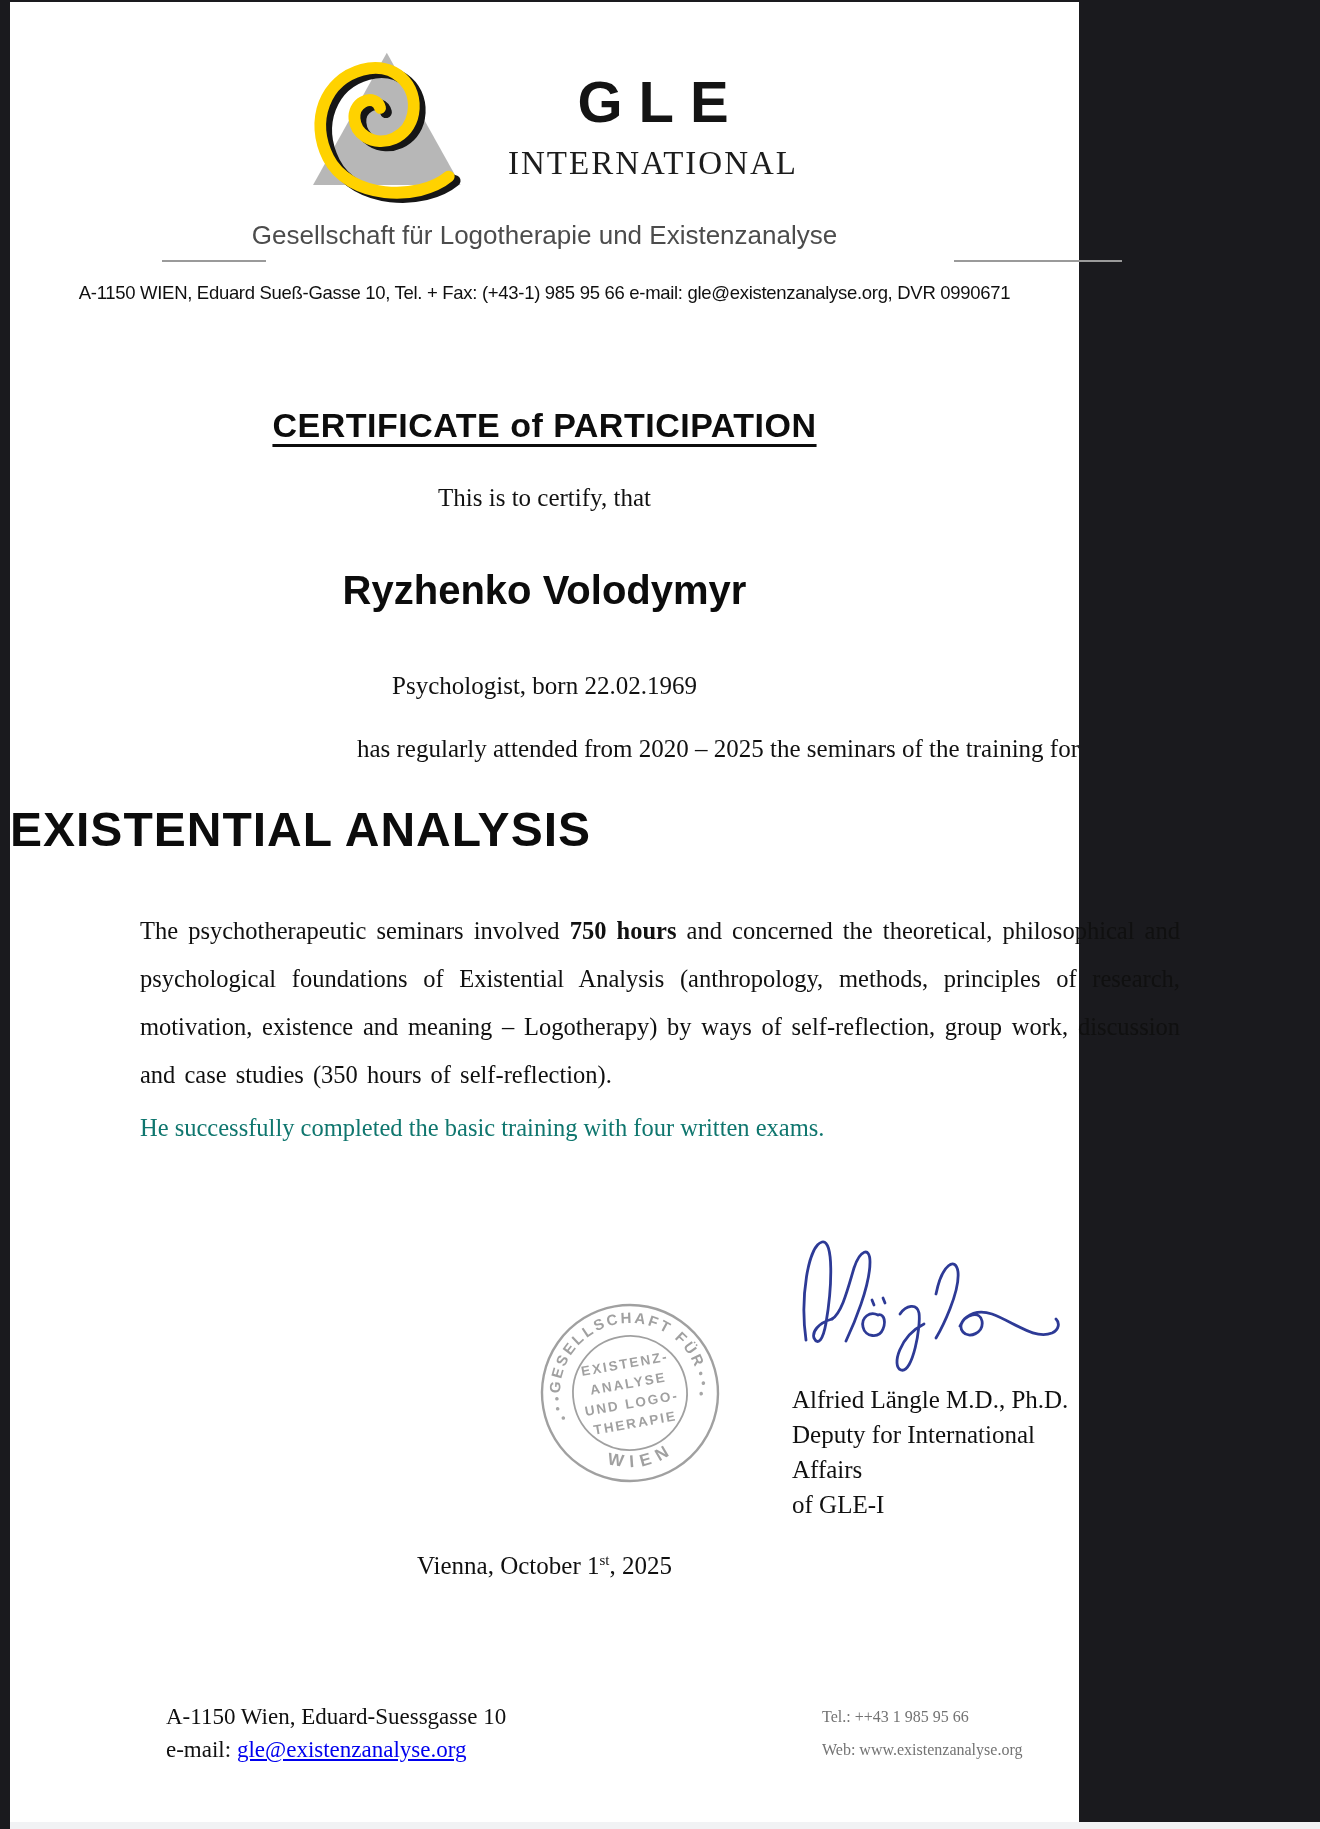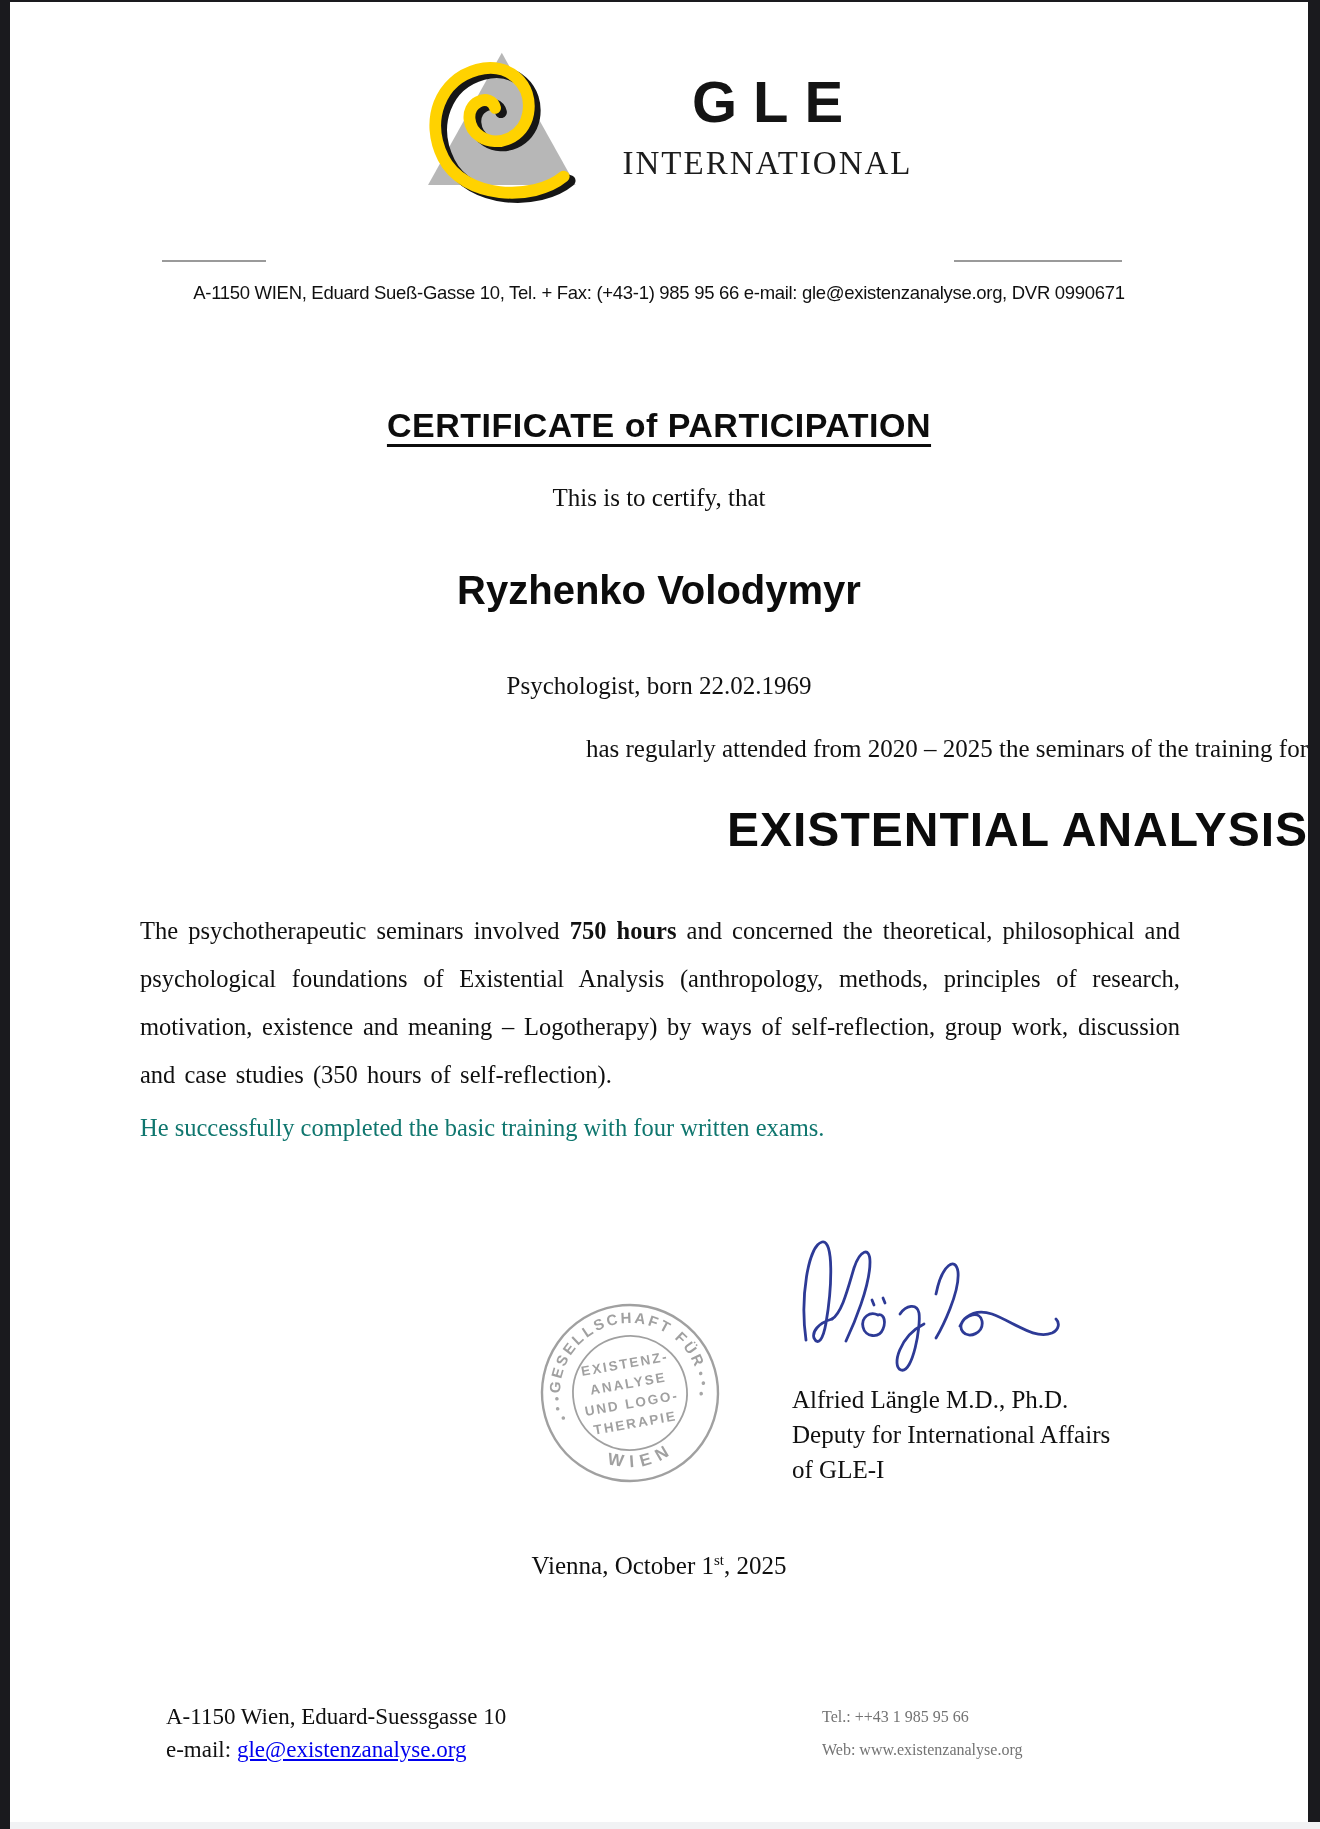--- a/index.html
+++ b/index.html
@@ -1,18 +1,18 @@
 <!DOCTYPE html>
 <html><head>
 <meta charset="utf-8">
 <style>
   * { margin:0; padding:0; box-sizing:border-box; }
   html,body { width:1320px; height:1829px; overflow:hidden; }
   body { background:#1a1a1e; position:relative; font-family:"Liberation Serif", serif; }
-  .page { position:absolute; left:10px; top:2px; width:1298px; height:1820px; background:#ffffff;padding-left:18px; }
+  .page { position:absolute; left:10px; top:2px; width:1069px; height:1820px; background:#ffffff;padding-left:18px; }
   .bottom-edge { position:absolute; left:10px; right:0; bottom:0; height:7px; background:#f1f2f4; }
 
   
   .header-row { position:absolute; top:36px; left:0; right:0; display:flex; justify-content:center; align-items:flex-start; }
   .logo-mark { margin-right:22px; }
   .logo-text-col { display:flex; flex-direction:column; align-items:center; margin-top:30px; }
   .gle-abbr { font-family:"Liberation Sans", sans-serif; font-weight:800; font-size:58px; letter-spacing:16px; color:#141414; padding-left:16px; }
   .gle-intl { font-family:"Liberation Serif", serif; font-size:33px; letter-spacing:2px; color:#1c1c1c; margin-top:10px; }
   .org-subtitle { position:absolute; top:218px; left:0; right:0; text-align:center;
     font-family:"Liberation Sans", sans-serif; font-size:26px; color:#4c4c4c; }
@@ -24,21 +24,21 @@
 
   
   .cert-title-wrap { position:absolute; top:404px; left:0; right:0; text-align:center; }
   .cert-title { font-family:"Liberation Sans", sans-serif; font-weight:700; font-size:34px; color:#0d0d0d;
     letter-spacing:0.5px; text-decoration:underline; text-decoration-thickness:3px; text-underline-offset:7px; }
   .certify-line { position:absolute; top:482px; left:0; right:0; text-align:center; font-size:25px; color:#111; }
   .recipient-name { position:absolute; top:566px; left:0; right:0; text-align:center;
     font-family:"Liberation Sans", sans-serif; font-weight:800; font-size:40px; color:#0c0c0c; }
   .recipient-details { position:absolute; top:670px; left:0; right:0; text-align:center; font-size:25px; color:#111; }
   .attendance-line { position:absolute; top:733px; left:0; right:0; text-align:right; font-size:25px; color:#111; }
-  .program-title { position:absolute; top:800px; left:0; right:0; text-align:right;
+  .program-title { position:absolute; top:800px; left:0; right:0; text-align:left;
     font-family:"Liberation Sans", sans-serif; font-weight:800; font-size:48px; letter-spacing:1px; color:#0c0c0c; }
 
   .body-par { position:absolute; top:905px; left:130px; width:1040px; font-size:24.5px; color:#101010;
     line-height:48px; text-align:justify; word-spacing:3px; }
   .body-par2 { position:absolute; top:1112px; left:130px; width:1040px; font-size:24.5px; color:#0f766e; }
   .bold { font-weight:bold; }
 
   
   .stamp { position:absolute; left:525px; top:1296px; opacity:0.88; }
   .signature { position:absolute; left:778px; top:1226px; }
@@ -60,20 +60,21 @@
     <svg class="logo-mark" width="195" height="172" viewBox="0 0 230 180">
       <polygon points="113,6 26,162 200,162" fill="#B7B7B7"></polygon>
       <path d="M 186,152 C 150,182 68,178 44,130 C 22,86 40,38 84,26 C 122,16 150,44 144,78 C 139,106 108,118 88,105 C 72,95 70,72 85,64 C 94,59 103,63 105,71" fill="none" stroke="#161616" stroke-width="14" stroke-linecap="round" transform="translate(7,5)"></path>
       <path d="M 186,152 C 150,182 68,178 44,130 C 22,86 40,38 84,26 C 122,16 150,44 144,78 C 139,106 108,118 88,105 C 72,95 70,72 85,64 C 94,59 103,63 105,71" fill="none" stroke="#FFD200" stroke-width="14" stroke-linecap="round"></path>
     </svg>
     <div class="logo-text-col">
       <div class="gle-abbr">GLE</div>
       <div class="gle-intl">INTERNATIONAL</div>
     </div>
   </div>
+  <div class="org-subtitle">Gesellschaft für Logotherapie und Existenzanalyse</div>
   <div class="rule rule-left"></div>
   <div class="rule rule-right"></div>
   <div class="address-line">A-1150 WIEN, Eduard Sueß-Gasse 10,  Tel. + Fax: (+43-1) 985 95 66    e-mail: gle@existenzanalyse.org,  DVR 0990671</div>
 
   <div class="cert-title-wrap">
     <span class="cert-title">CERTIFICATE of PARTICIPATION</span>
   </div>
   <div class="certify-line">This is to certify, that</div>
   <div class="recipient-name">Ryzhenko Volodymyr</div>
   <div class="recipient-details">Psychologist, born 22.02.1969</div>

